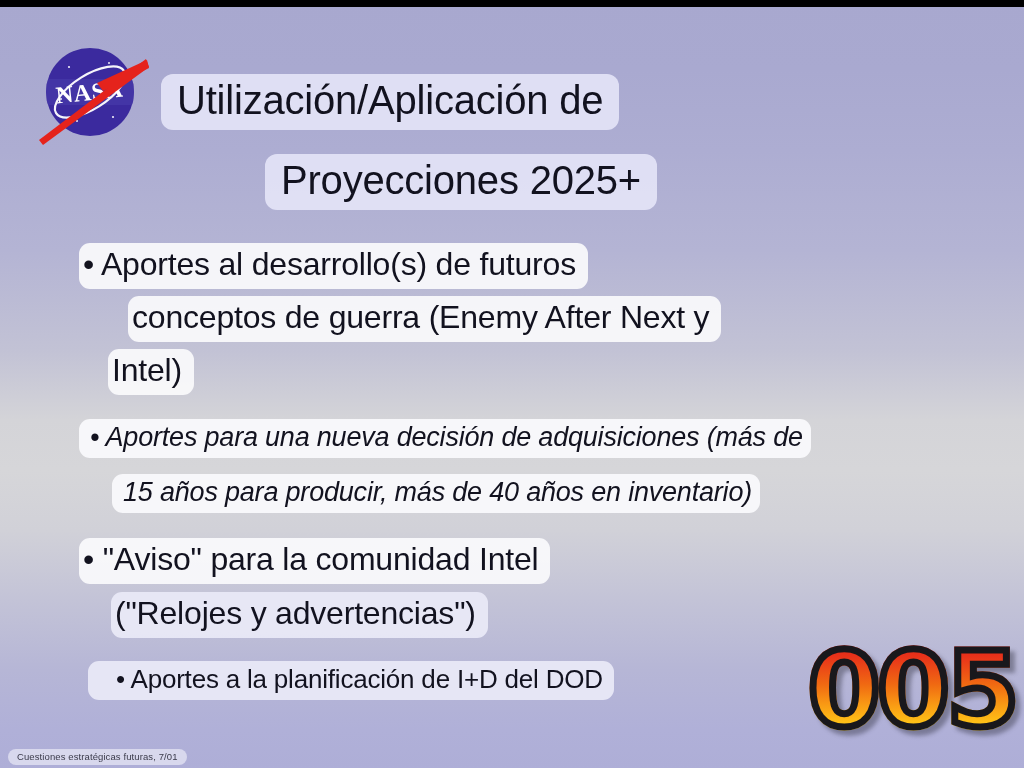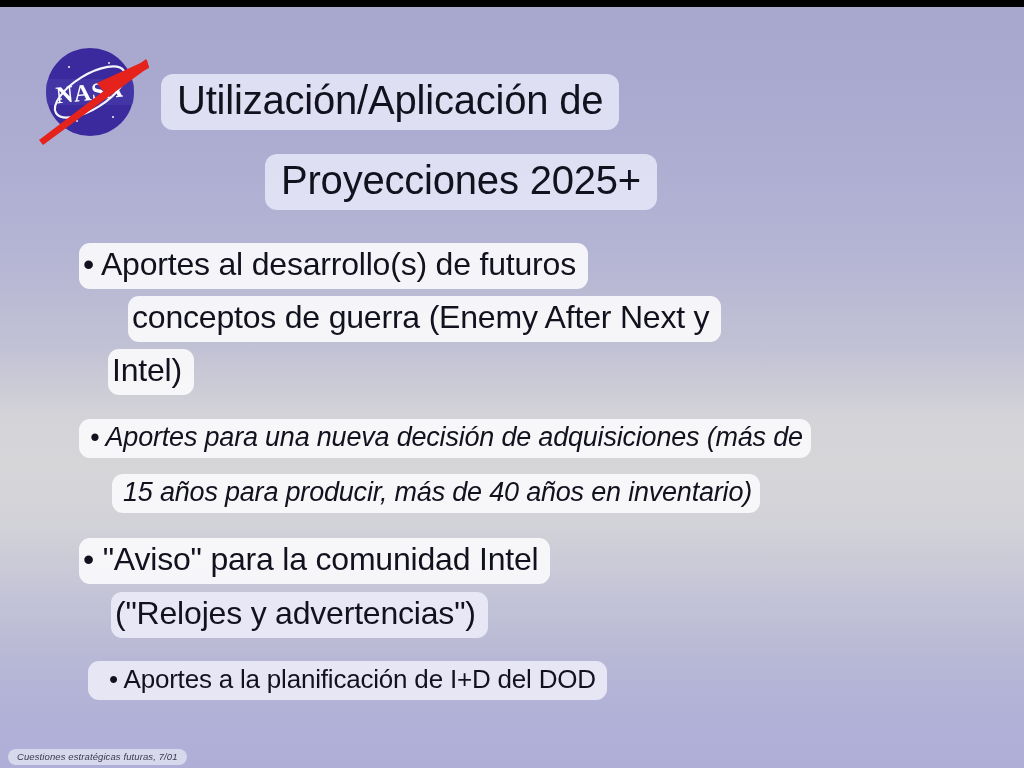--- a/index.html
+++ b/index.html
@@ -63,21 +63,21 @@
     padding:4px 16px 7px 16px;
     border-radius:12px;
   }
 
   
   .body-chip { background:rgba(250,250,252,0.93); }
   .body-chip.lav { background:rgba(234,234,248,0.93); }
 
   .sz-lg   { font-size:32px; padding:3px 12px 6px 4px; }
   .sz-md   { font-size:27px; padding:3px 8px 5px 11px;font-style:italic; }
-  .sz-sm   { font-size:26px; padding:3px 11px 5px 21px; }
+  .sz-sm   { font-size:26px; padding:3px 11px 5px 28px; }
 
   
   #pagenum {
     position:absolute; left:808px; top:638px;
     font-family:"DejaVu Sans", sans-serif;
     font-size:104px;
     font-weight:bold;
     line-height:1;
     letter-spacing:-3px;
     -webkit-text-stroke:7px #19181c;
@@ -93,21 +93,20 @@
   
   #footer {
     position:absolute; left:8px; top:749px;
     background:rgba(226,226,242,0.80);
     border-radius:9px;
     padding:2px 9px 3px 9px;
     font-size:9.5px;
     color:#3a3a4a;
     letter-spacing:0.1px;
     white-space:pre;
-    font-style:italic;
   }
 </style>
 </head>
 <body>
 
 <div id="slide">
 
   <div id="topbar"></div>
 
   <div id="logo">
@@ -159,16 +158,17 @@
   <div class="chip body-chip sz-md" style="left:79px; top:419px;">• Aportes para una nueva decisión de adquisiciones (más de</div>
 
   <div class="chip body-chip sz-md" style="left:112px; top:474px;">15 años para producir, más de 40 años en inventario)</div>
 
   <div class="chip body-chip sz-lg" style="left:79px; top:538px;">• "Aviso" para la comunidad Intel</div>
 
   <div class="chip body-chip lav sz-lg" style="left:111px; top:592px;">("Relojes y advertencias")</div>
 
   <div class="chip body-chip lav sz-sm" style="left:88px; top:661px;">• Aportes a la planificación de I+D del DOD</div>
 
+  <div id="pagenum">005</div>
 
   <div id="footer">Cuestiones estratégicas futuras, 7/01</div>
 
 </div>
 
 </body></html>

